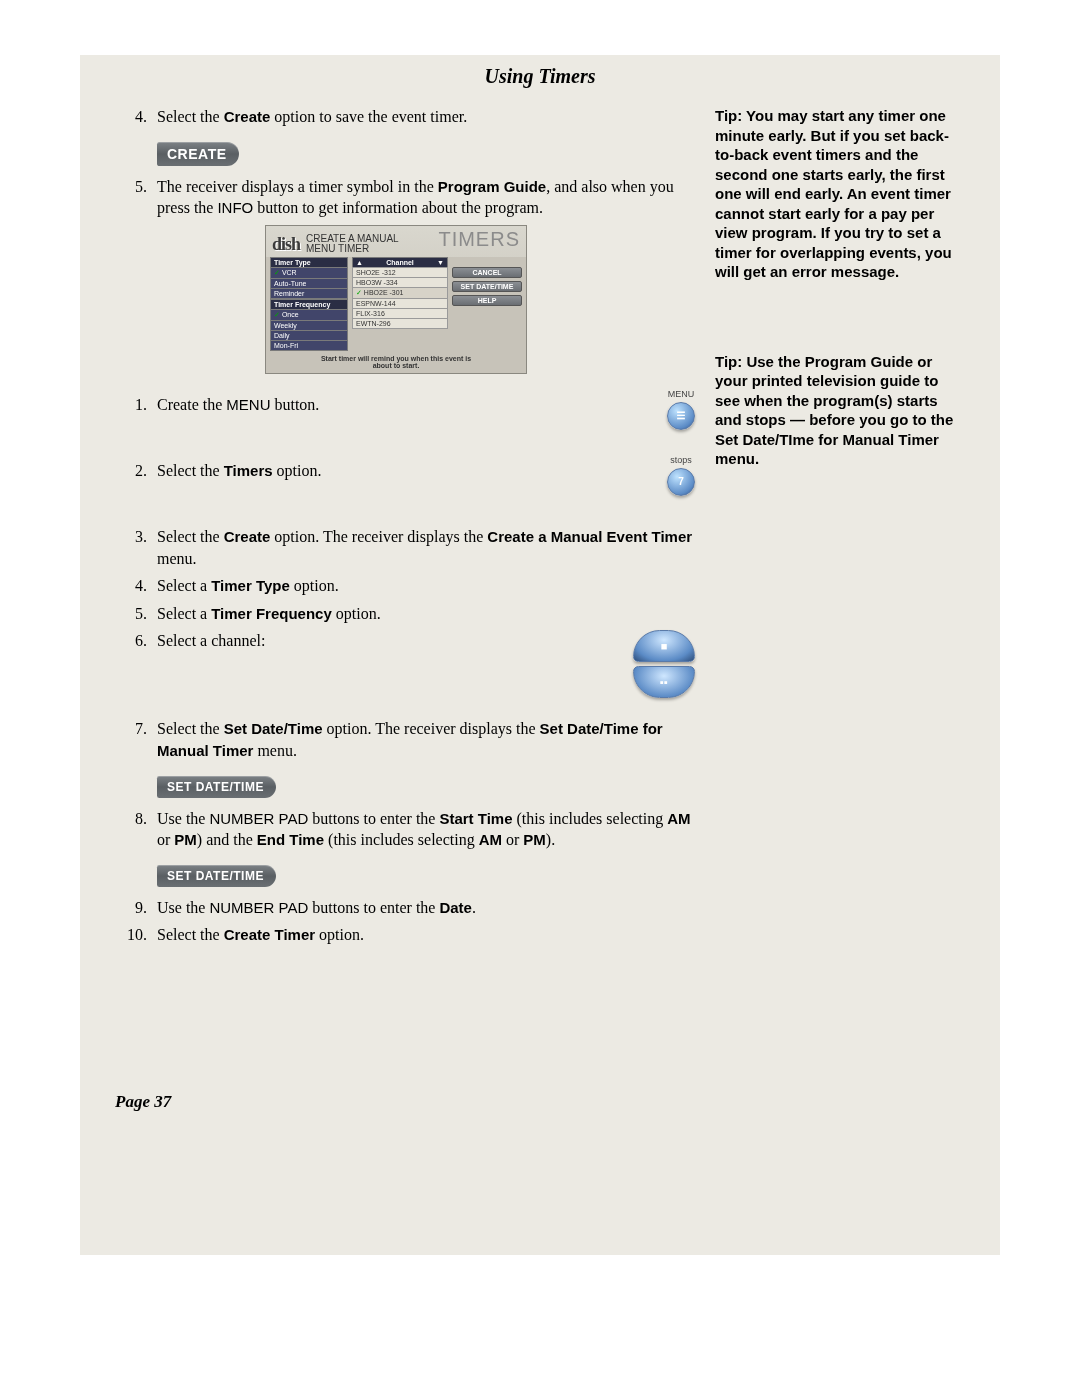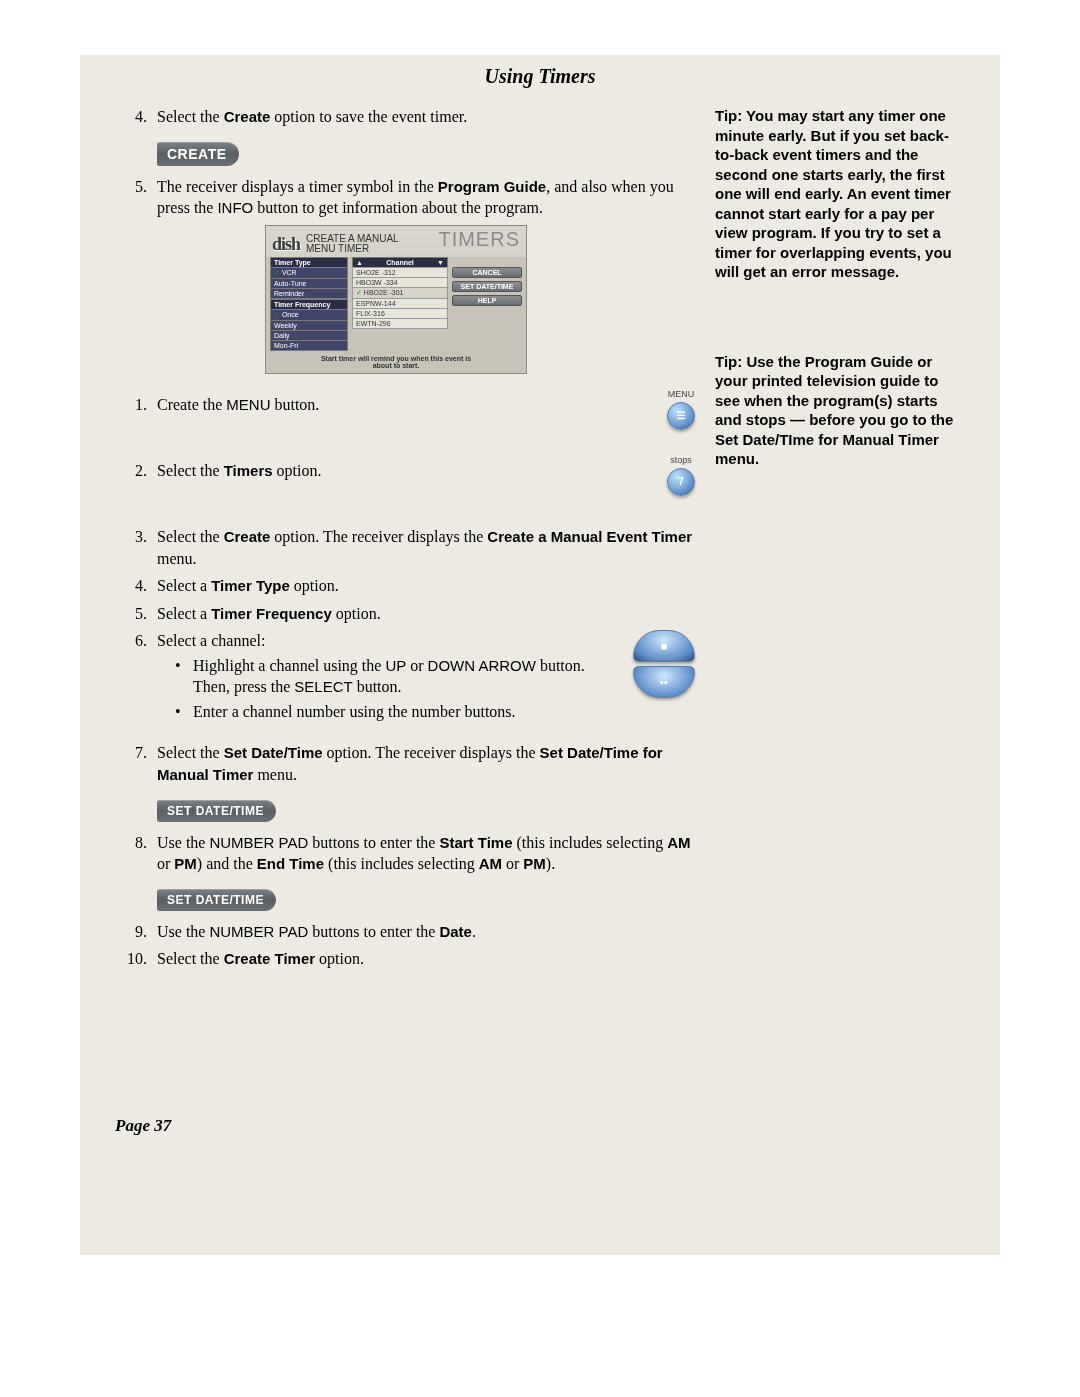--- a/index.html
+++ b/index.html
@@ -404,26 +404,20 @@
             </span>
           </li>
           <li>
             <span class="num">6.</span>
             <span class="body">
               <span class="dpad">
                 <div class="dpad-btn up">■</div>
                 <div class="dpad-btn down">▪▪</div>
               </span>
               <span>Select a channel:</span>
-              <ul class="sub">
-                <li>
-                  <span>Highlight a channel using the </span><span class="sans">UP</span><span> or </span><span class="sans">DOWN ARROW</span><span> button. Then, press the </span><span class="sans">SELECT</span><span> button.</span>
-                </li>
-                <li>Enter a channel number using the number buttons.</li>
-              </ul>
             </span>
           </li>
           <li style="margin-top:14px">
             <span class="num">7.</span>
             <span class="body">
               <span>Select the </span><b class="sans">Set Date/Time</b><span> option. The receiver displays the </span><b class="sans">Set Date/Time for Manual Timer</b><span> menu.</span>
             </span>
           </li>
         </ol>
 

